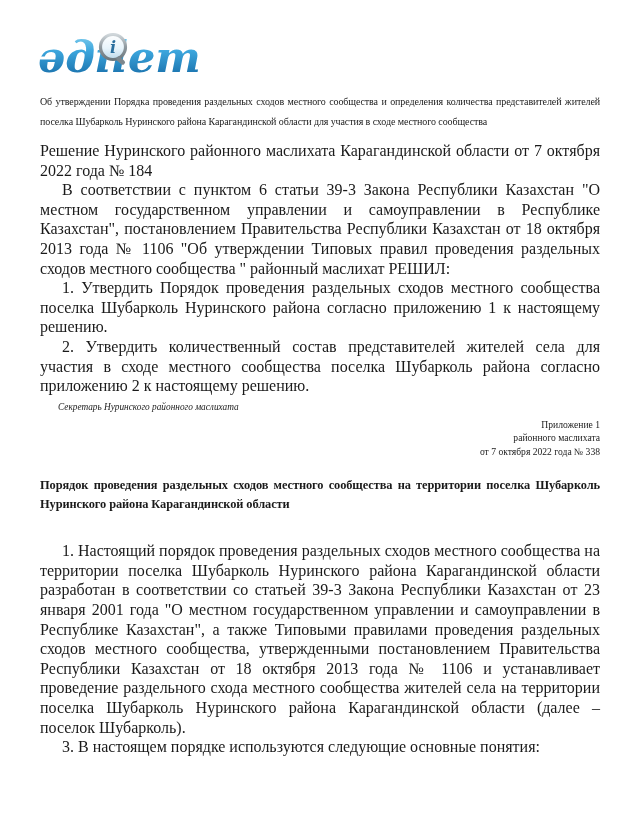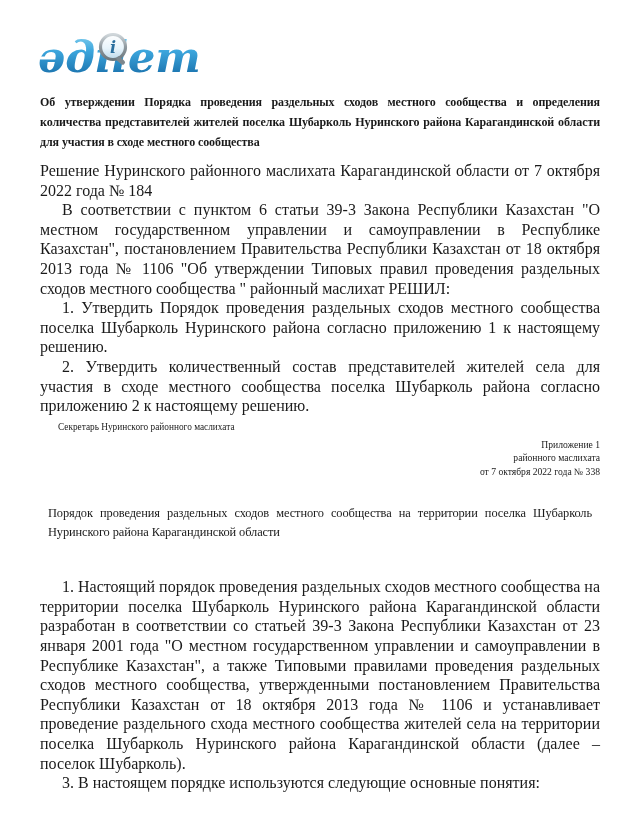--- a/index.html
+++ b/index.html
@@ -34,22 +34,22 @@
 
   
   .content {
     position: absolute;
     left: 40px;
     top: 92px;
     width: 560px;
   }
 
   .doc-title {
-    font-weight: bold;
-    font-size: 12px;
+    font-weight: normal;
+    font-size: 10px;
     line-height: 20px;
     text-align: justify;
     text-justify: inter-word;
     margin: 0 0 9px 0;
     letter-spacing: -0.1px;
   }
 
   .para {
     font-size: 16px;
     line-height: 19.6px;
@@ -58,20 +58,21 @@
     margin: 0;
   }
   .para.indent { text-indent: 22px; }
   .para.noindent { text-indent: 0; }
   .spacer-14 { height: 14px; }
   .spacer-18 { height: 18px; }
 
   
   .sign-row {
     display: flex;
+    font-style: italic;
     font-size: 9.3px;
     line-height: 13px;
     margin-top: 5px;
   }
   .sign-role {
     width: 300px;
     padding-left: 18px;
     box-sizing: border-box;
   }
   .sign-name {
@@ -84,25 +85,25 @@
     margin-left: 300px;
     width: 260px;
     text-align: right;
     font-size: 9.6px;
     line-height: 13.5px;
   }
   .appendix div { white-space: nowrap; }
 
   
   .heading {
-    font-weight: normal;
+    font-weight: bold;
     font-size: 12.4px;
     line-height: 18.5px;
     text-align: justify;
-    margin: 8px;
+    margin: 0;
     letter-spacing: -0.1px;
   }
   .chapter-heading {
     font-weight: bold;
     font-size: 12.4px;
     line-height: 18px;
     margin: 0;
     letter-spacing: -0.1px;
   }
 </style>

